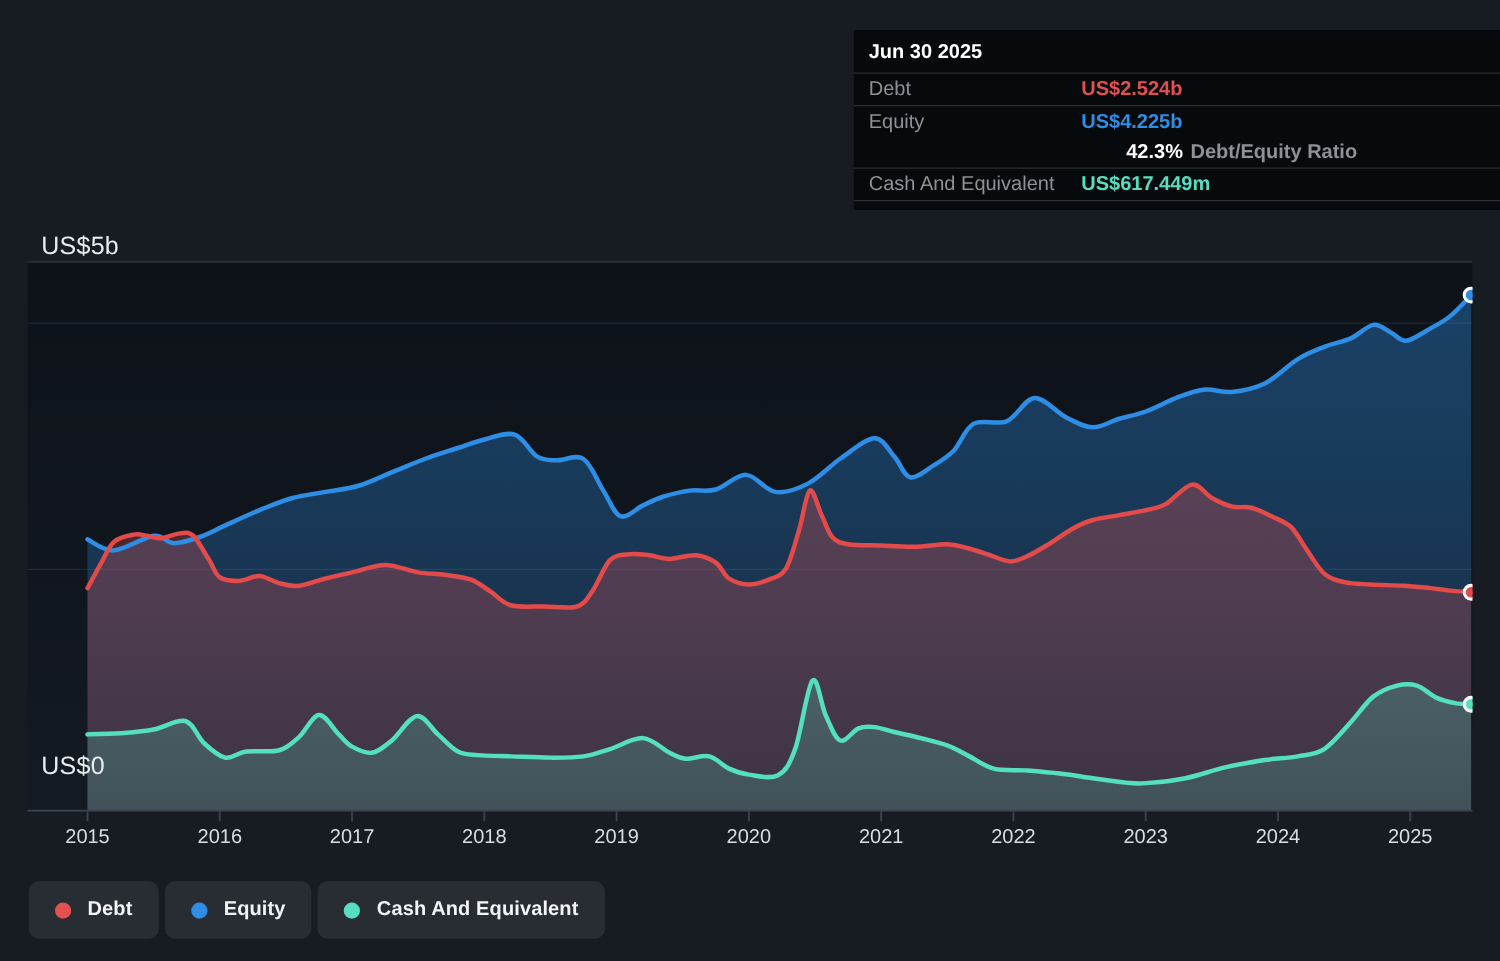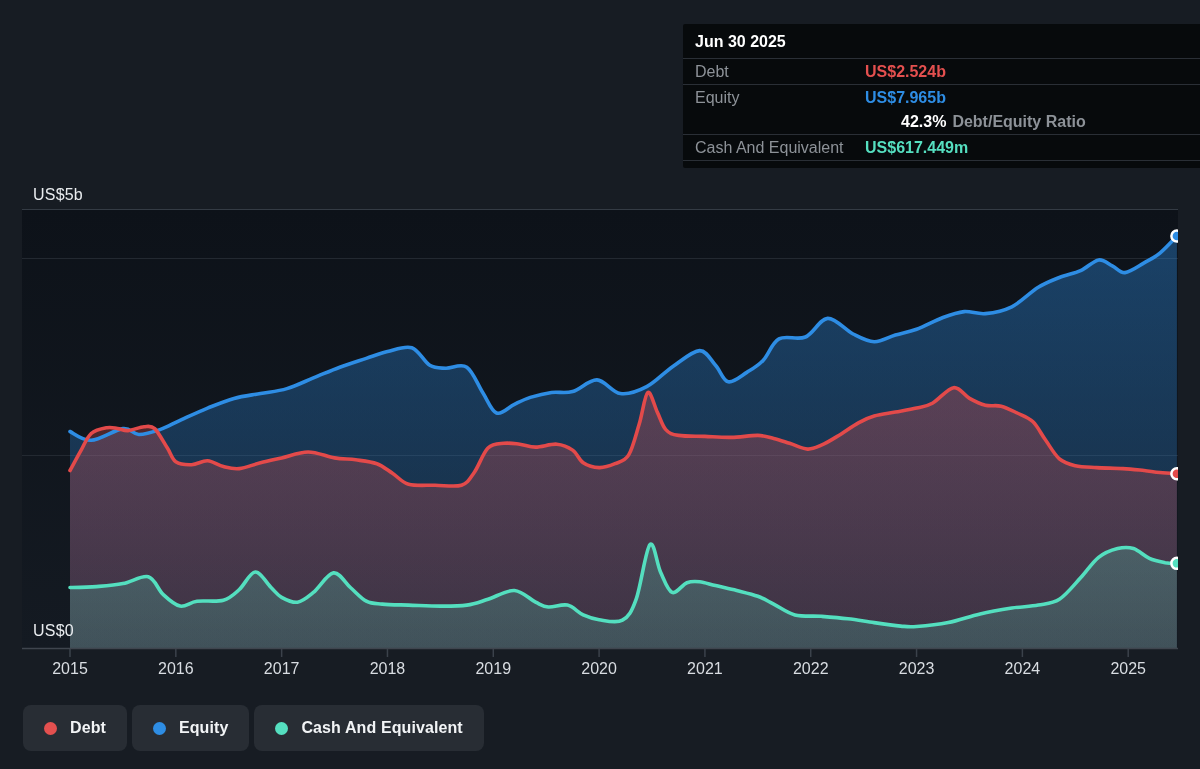--- a/index.html
+++ b/index.html
@@ -6,25 +6,25 @@
   .stage{
     position:relative;width:1200px;height:769px;overflow:hidden;
     background:#171c23;
     font-family:"Liberation Sans","DejaVu Sans",sans-serif;
     -webkit-font-smoothing:antialiased;
   }
   
   .chart-svg{position:absolute;left:0;top:0;}
   
   .y-label{
-    position:absolute;left:33px;color:#e9ecef;font-size:16px;font-weight:400;
+    position:absolute;left:33px;color:#e9ecef;font-size:20px;font-weight:400;
     letter-spacing:.2px;
   }
   .y-label-top{top:186px;}
-  .y-label-bottom{top:622px;}
+  .y-label-bottom{top:602px;}
   
   .tooltip{
     position:absolute;left:683px;top:24px;width:537px;
     background:rgba(7,9,11,0.96);border-radius:2px;z-index:5;
     padding-bottom:7px;box-sizing:border-box;
   }
   .tt-title{
     color:#ffffff;font-size:16px;font-weight:700;
     padding:9px 14px 7px 12px;
   }
@@ -134,21 +134,21 @@
   <div class="y-label y-label-bottom">US$0</div>
 
   <div class="tooltip">
     <div class="tt-title">Jun 30 2025</div>
     <div class="tt-row">
       <span class="tt-label">Debt</span>
       <span class="tt-value val-debt">US$2.524b</span>
     </div>
     <div class="tt-row">
       <span class="tt-label">Equity</span>
-      <span class="tt-value val-equity">US$7.965b</span>
+      <span class="tt-value val-equity">US$4.225b</span>
     </div>
     <div class="tt-row no-border">
       <span class="tt-label"></span>
       <span>
         <span class="ratio-pct">42.3%</span><span class="ratio-txt">Debt/Equity Ratio</span>
       </span>
     </div>
     <div class="tt-row last">
       <span class="tt-label">Cash And Equivalent</span>
       <span class="tt-value val-cash">US$617.449m</span>

